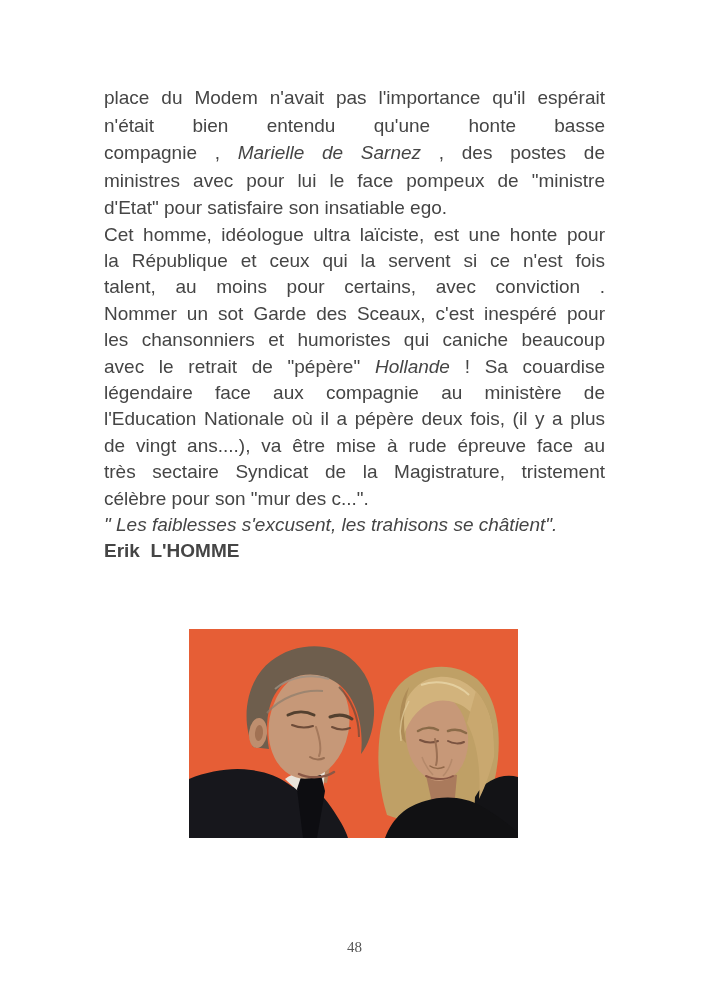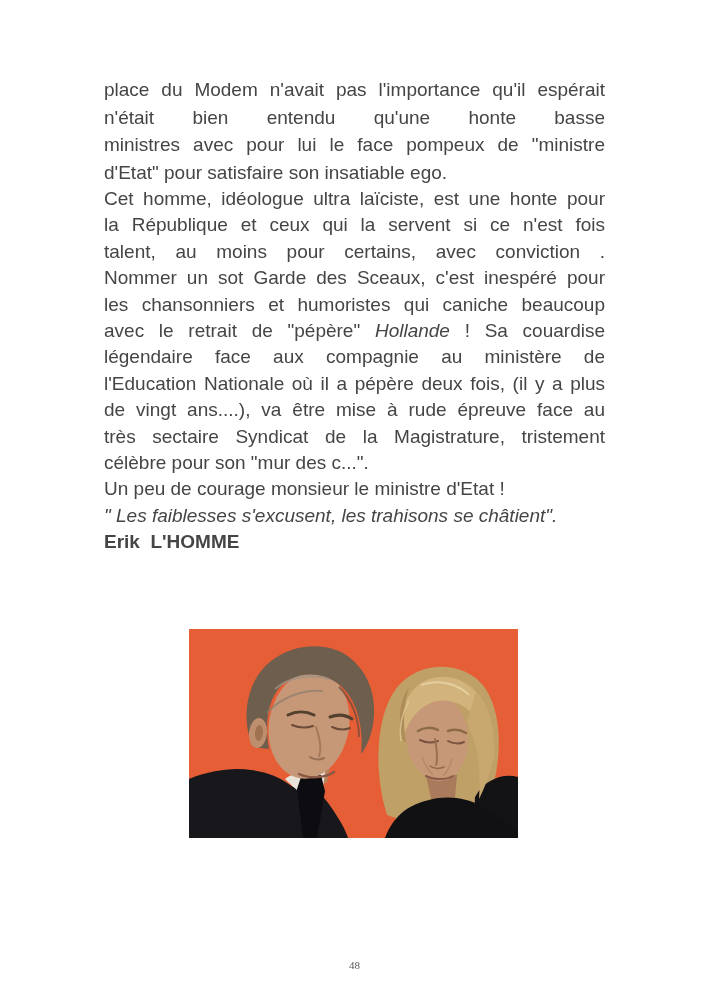--- a/index.html
+++ b/index.html
@@ -11,21 +11,21 @@
     position: relative;
     width: 709px;
     height: 992px;
     background: #ffffff;
     overflow: hidden;
     font-family: "Liberation Sans", sans-serif;
   }
   .text-block {
     position: absolute;
     left: 104px;
-    top: 76px;
+    top: 84px;
     width: 501px;
     color: #454545;
     font-size: 19px;
   }
   .paragraph { margin: 0; }
   .paragraph .line {
     line-height: 26.4px;
     white-space: nowrap;
   }
   .para-0 .line { line-height: 27.5px; }
@@ -43,52 +43,49 @@
     height: 209px;
   }
   .photo svg { display: block; width: 329px; height: 209px; }
   .page-number {
     position: absolute;
     left: 0;
     top: 939px;
     width: 709px;
     text-align: center;
     font-family: "Liberation Serif", serif;
-    font-size: 11px;
+    font-size: 15px;
     color: #565656;
-    margin-top: 20px;
   }
 </style>
 </head>
 <body>
 
 <div class="page">
 
   <div class="text-block">
       <div class="paragraph para-0">
         <div class="line justify"><span>place du Modem n'avait pas l'importance qu'il espérait</span></div>
         <div class="line justify"><span>n'était bien entendu qu'une honte basse</span></div>
+        <div class="line justify"><span>compagnie , </span><span class="italic">Marielle de Sarnez</span><span> , des postes de</span></div>
         <div class="line justify"><span>ministres avec pour lui le face pompeux de "ministre</span></div>
         <div class="line"><span>d'Etat" pour satisfaire son insatiable ego.</span></div>
       </div>
       <div class="paragraph para-1">
         <div class="line justify"><span>Cet homme, idéologue ultra laïciste, est une honte pour</span></div>
         <div class="line justify"><span>la République et ceux qui la servent si ce n'est fois</span></div>
         <div class="line justify"><span>talent, au moins pour certains, avec conviction .</span></div>
         <div class="line justify"><span>Nommer un sot Garde des Sceaux, c'est inespéré pour</span></div>
         <div class="line justify"><span>les chansonniers et humoristes qui caniche beaucoup</span></div>
         <div class="line justify"><span>avec le retrait de "pépère" </span><span class="italic">Hollande</span><span> ! Sa couardise</span></div>
         <div class="line justify"><span>légendaire face aux compagnie au ministère de</span></div>
         <div class="line justify"><span>l'Education Nationale où il a pépère deux fois, (il y a plus</span></div>
         <div class="line justify"><span>de vingt ans....), va être mise à rude épreuve face au</span></div>
         <div class="line justify"><span>très sectaire Syndicat de la Magistrature, tristement</span></div>
         <div class="line"><span>célèbre pour son "mur des c...".</span></div>
-      </div>
-      <div class="paragraph para-2">
-        <div class="line"><span>Un peu de courage monsieur le ministre d'Etat !</span></div>
       </div>
       <div class="paragraph para-3">
         <div class="line"><span class="italic">" Les faiblesses s'excusent, les trahisons se châtient".</span></div>
       </div>
       <div class="paragraph para-4">
         <div class="line"><span class="bold">Erik &nbsp;L'HOMME</span></div>
       </div>
     </div>
 
   <div class="photo">

